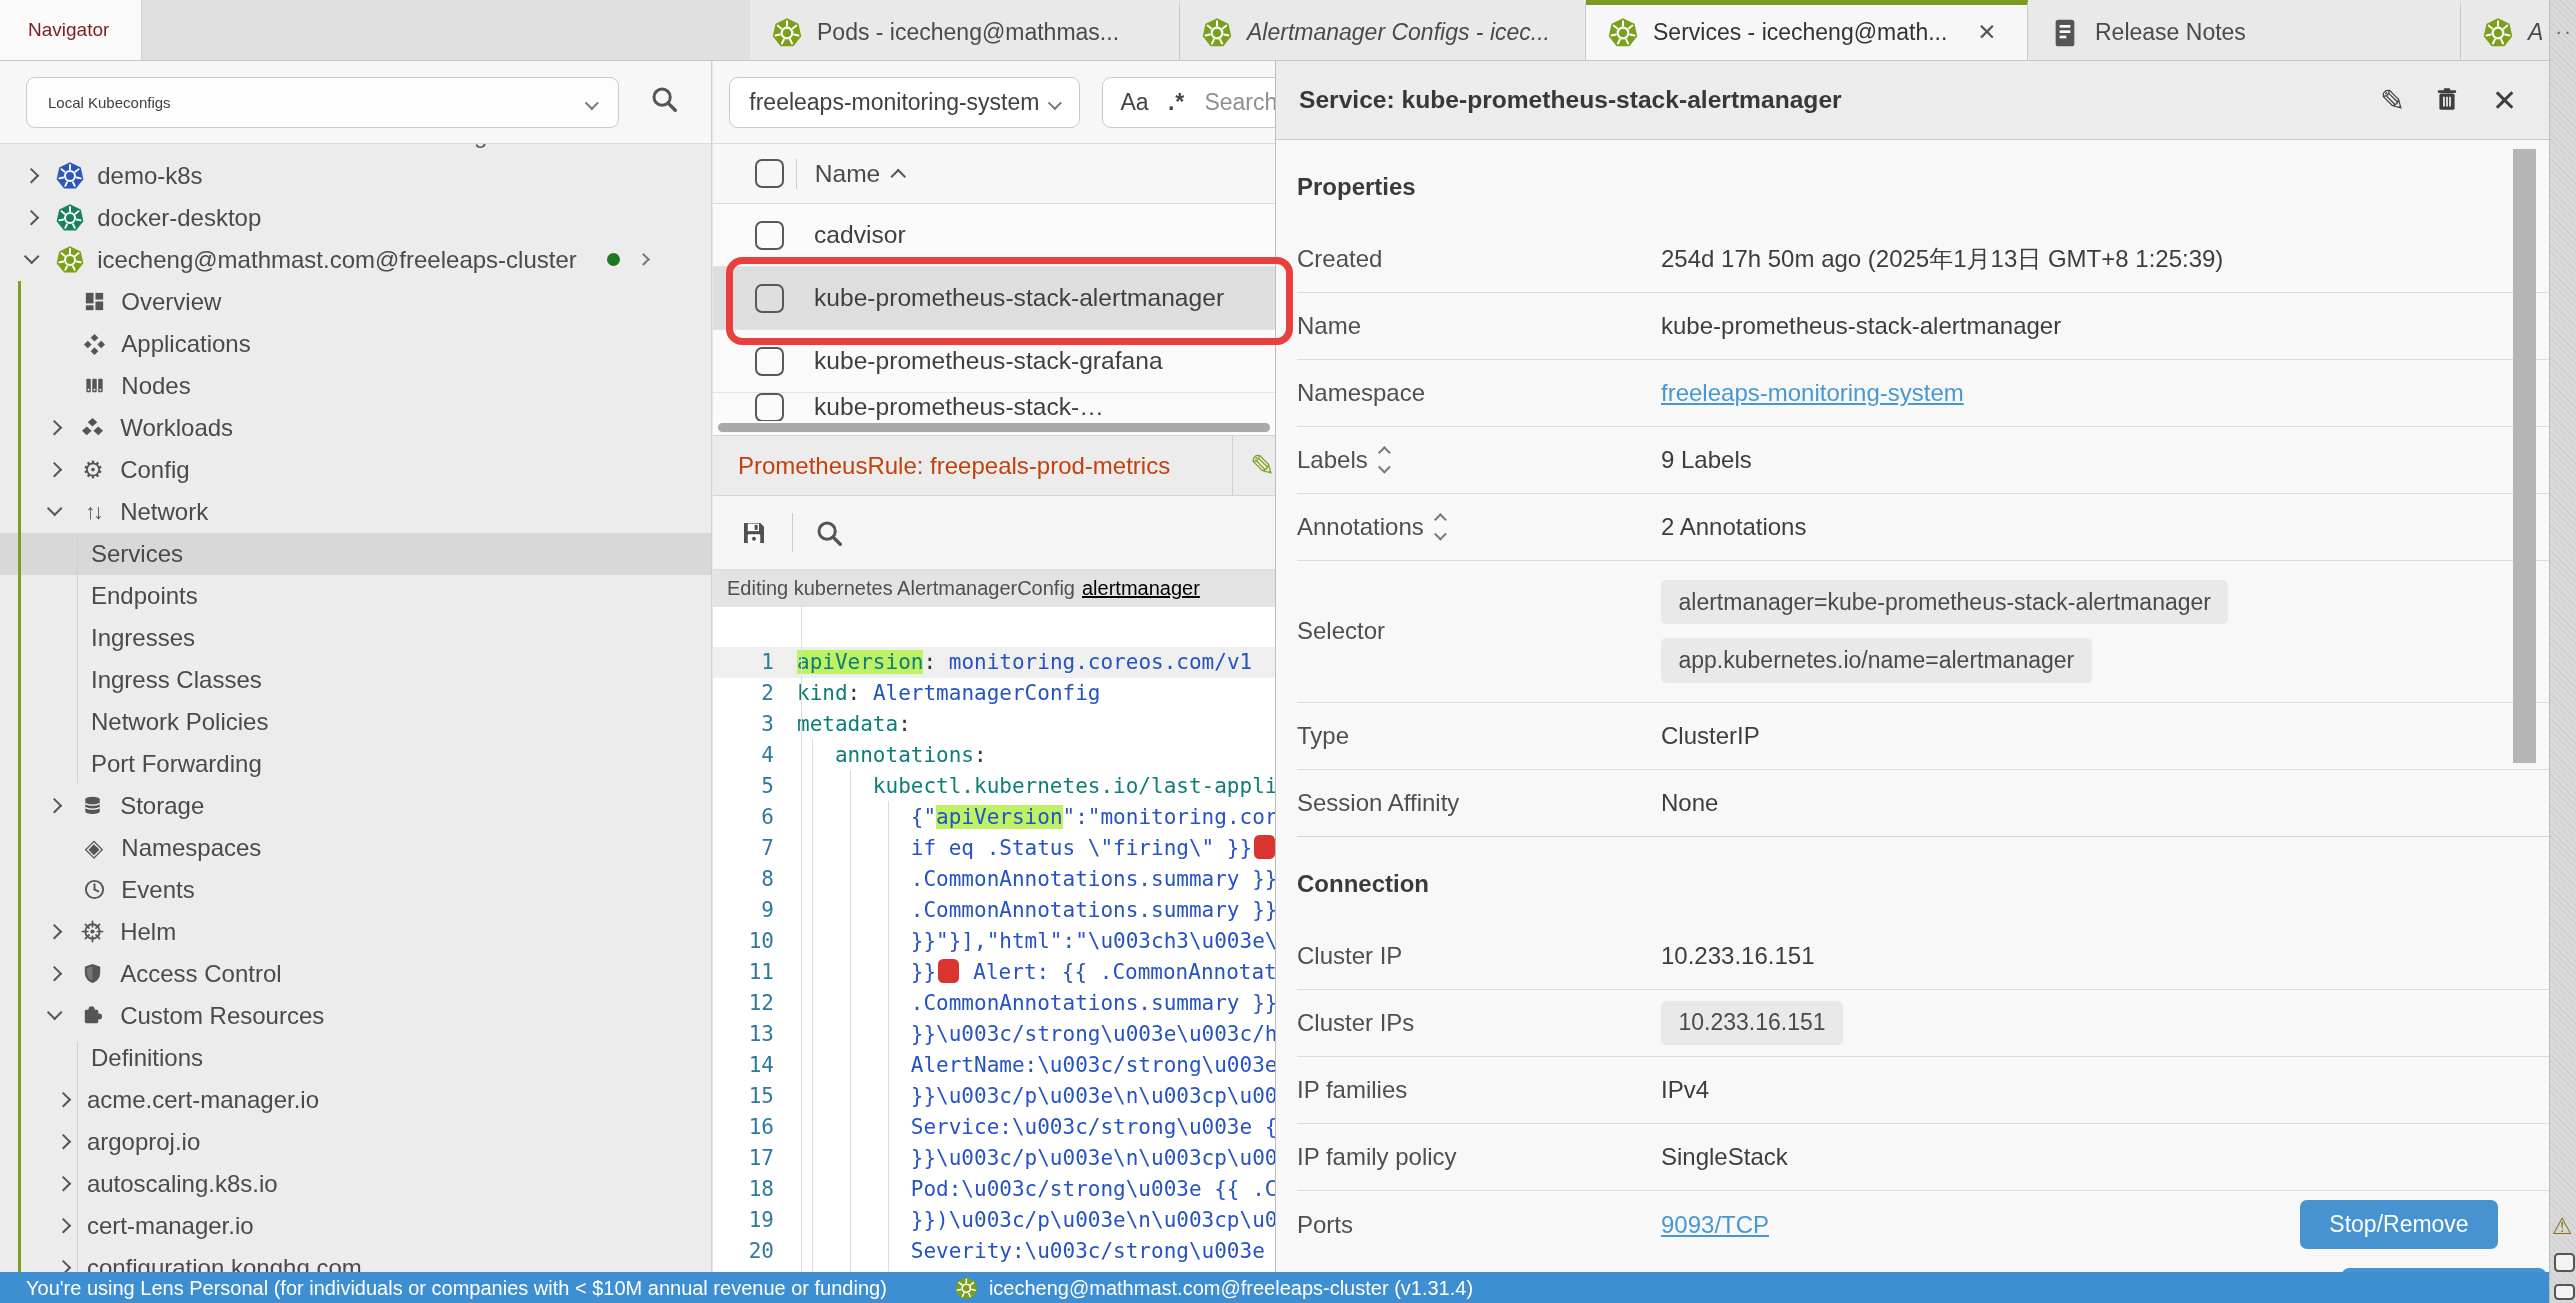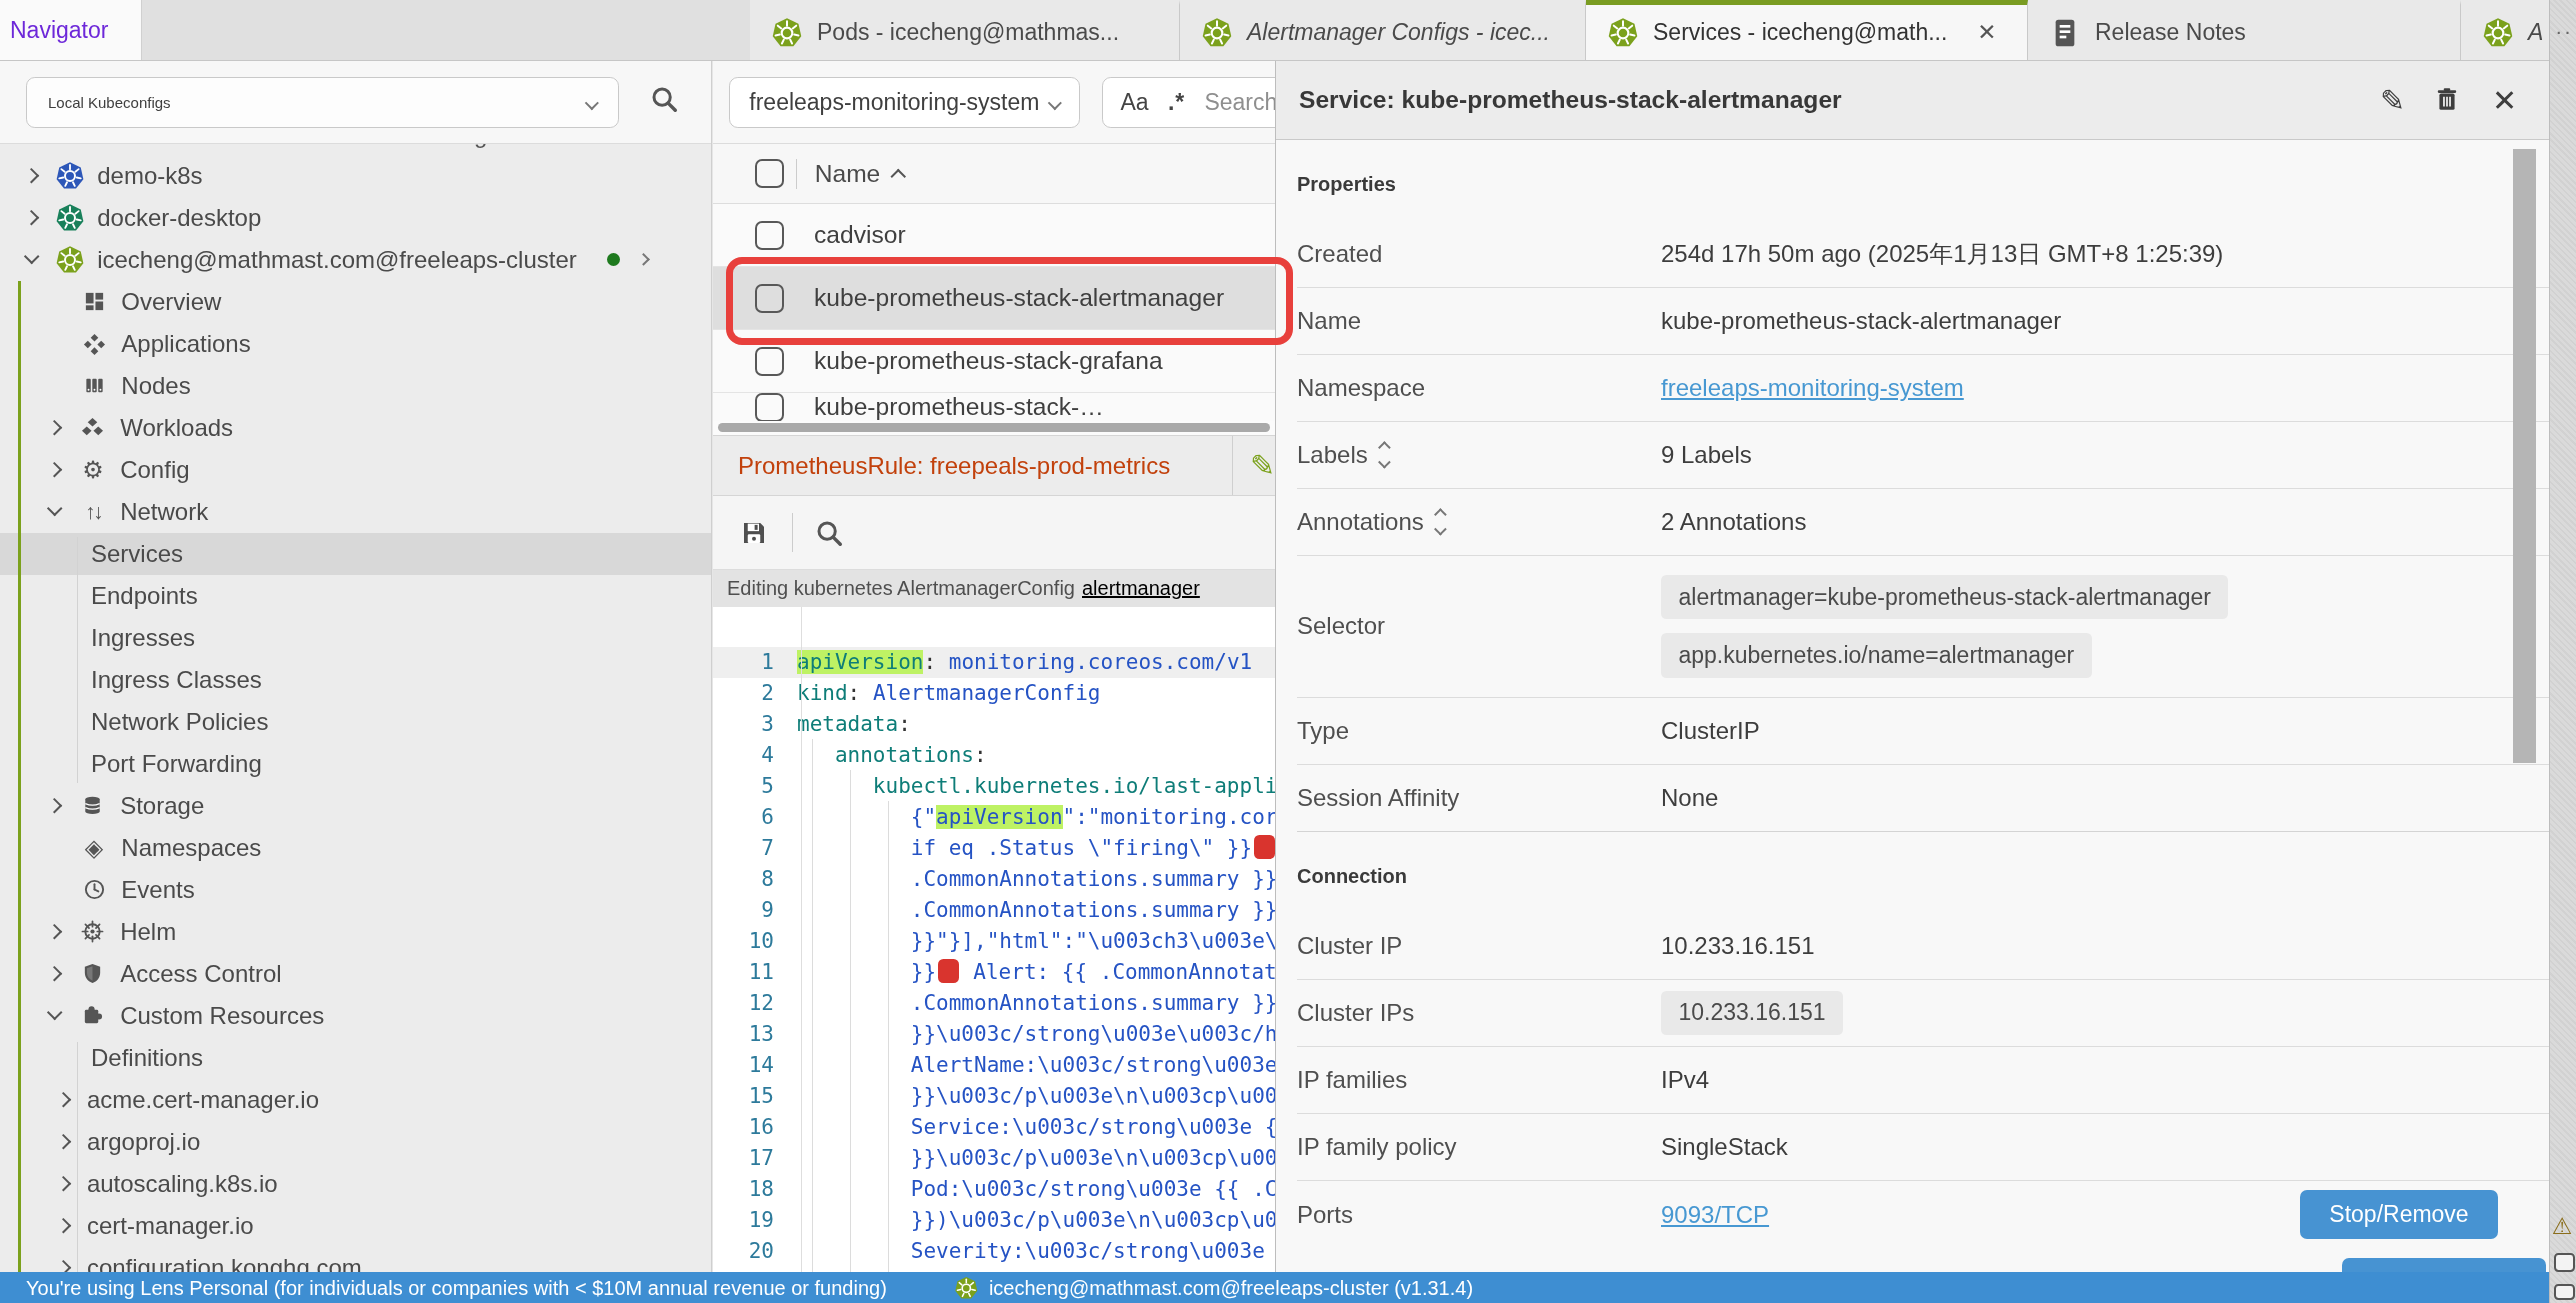--- a/index.html
+++ b/index.html
@@ -3,22 +3,22 @@
 <meta charset="utf-8">
 <style>
   * { margin:0; padding:0; box-sizing:border-box; }
   html,body { width:2576px; height:1304px; overflow:hidden; background:#e6e6e6;
     font-family:"Liberation Sans", sans-serif; }
   .abs { position:absolute; }
 
   
   #tabbar { position:absolute; left:0; top:0; width:2576px; height:61px; background:#e0e0e0;
     display:flex; border-bottom:0.9px solid #c6c6c6; z-index:20; }
-  .nav-tab { width:142px; background:#fafafa; display:flex; align-items:center; padding-left:10px;
-    font-size:23px; color:#6d28d9; border-right:0.9px solid #d0d0d0; }
+  .nav-tab { width:142px; background:#fafafa; display:flex; align-items:center; padding-left:28px;
+    font-size:19px; color:#7f1d1d; border-right:0.9px solid #d0d0d0; }
   .tab-spacer { width:608px; }
   .tab { display:flex; align-items:center; gap:14px; padding:0 21px; font-size:23px; color:#4a4a4a;
     background:#e9e9e9; border-right:0.9px solid #c9c9c9; border-top:5.3px solid transparent; overflow:hidden; white-space:nowrap; }
   .tab.active { background:#f7f7f7; border-top:5.3px solid #7a9c22; color:#333; }
   .tab.italic .tab-label { font-style:italic; }
   .tab .close { margin-left:16px; font-size:23px; color:#555; }
   .tab-icon { width:32px; height:32px; flex:0 0 auto; }
 
   
   #sidebar { position:absolute; left:0; top:61px; width:712px; height:1211px; background:#ececec;
@@ -106,21 +106,21 @@
   .gsep { position:absolute; left:88px; top:0; bottom:0; border-left:0.9px solid #dedede; }
   .eg { position:absolute; border-left:0.9px solid #dcdcdc; }
 
   
   #drawer { position:absolute; left:1275px; top:61px; width:1274px; height:1211px; background:#f8f8f8;
     border-left:0.9px solid #bdbdbd; z-index:30; overflow:hidden; }
   #d-header { height:79px; background:#ececec; border-bottom:0.9px solid #c9c9c9; display:flex; align-items:center; position:relative; }
   #d-header .dtitle { margin-left:23px; font-size:24.6px; font-weight:700; color:#383838; }
   #d-header .hicon { position:absolute; color:#3e3e3e; }
   #d-body { padding:0 0 0 21px; position:relative; }
-  .sec-title { font-size:20px; font-weight:700; color:#3a3a3a; margin:33px 0 24.6px 0; }
+  .sec-title { font-size:24px; font-weight:700; color:#3a3a3a; margin:33px 0 24.6px 0; }
   .drow { display:flex; align-items:center; min-height:67px; border-bottom:1.3px solid #dcdcdc; padding-right:53px; }
   .dlabel { width:364px; flex:0 0 auto; font-size:24px; color:#4f4f4f; display:flex; align-items:center; gap:12.3px; }
   .dvalue { font-size:24px; color:#3d3d3d; }
   .dlink { font-size:24px; color:#4798d2; text-decoration:underline; }
   .chip { display:inline-block; background:#e9e9e9; border-radius:5.3px; padding:8.8px 17.5px; font-size:23px; color:#4a4a4a; }
   .updown { display:inline-flex; flex-direction:column; gap:6.1px; }
   .updown i { width:8.8px; height:8.8px; border-left:2.2px solid #777; border-top:2.2px solid #777; display:block; }
   .updown .u { transform:rotate(45deg); }
   .updown .d { transform:rotate(225deg); }
   .sel-chips { display:flex; flex-direction:column; gap:14px; padding:19.3px 0; }

